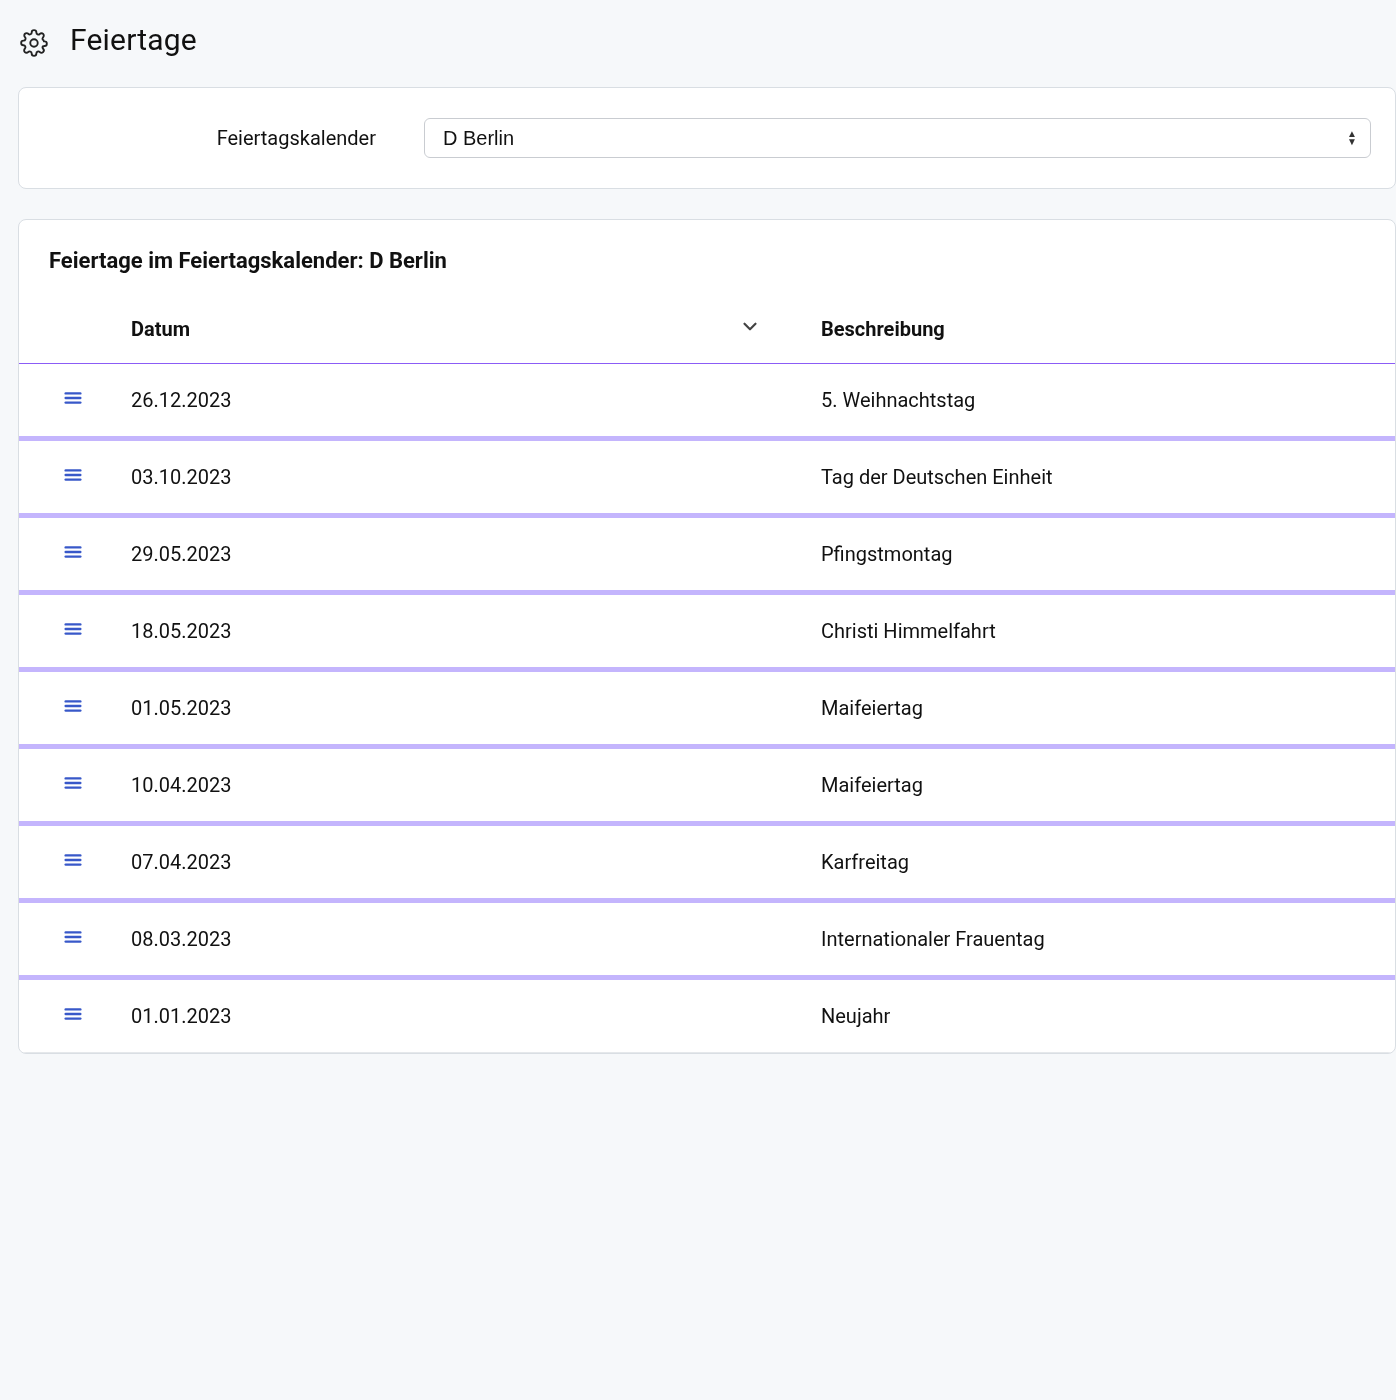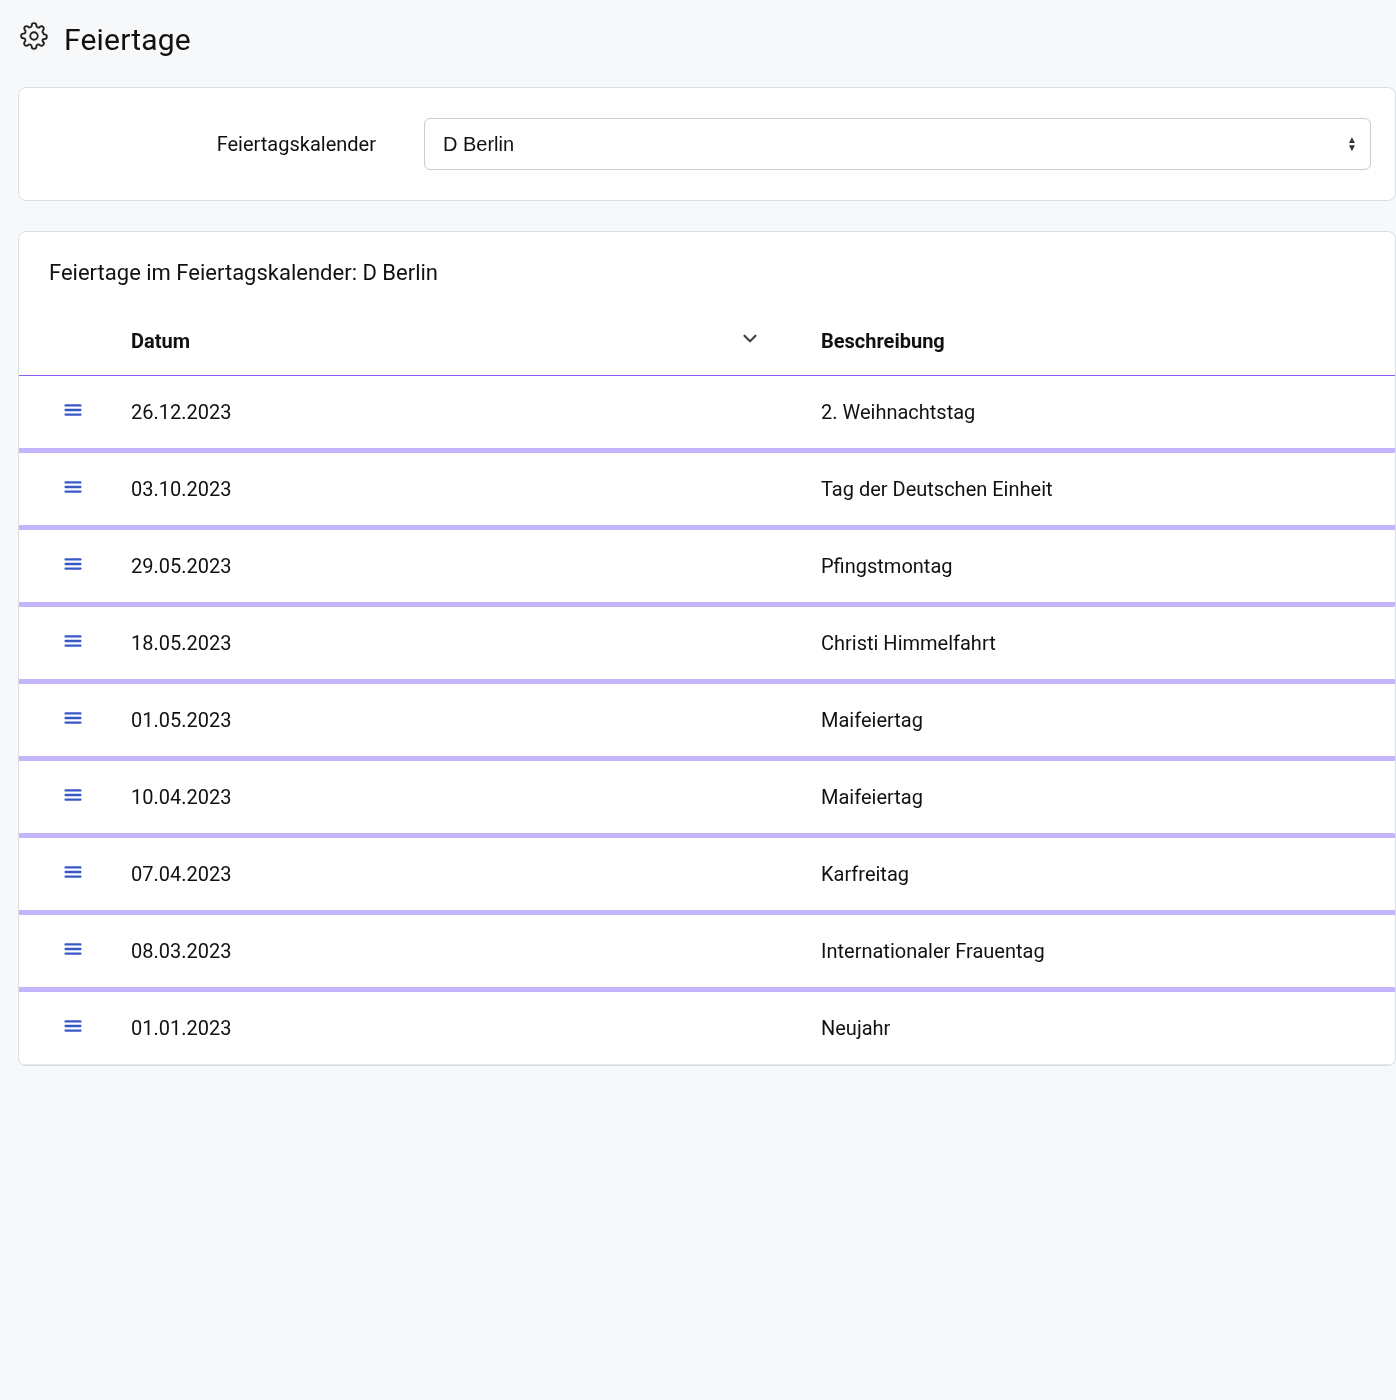--- a/index.html
+++ b/index.html
@@ -7,22 +7,22 @@
       font-family: -apple-system, BlinkMacSystemFont, "Segoe UI", Roboto, Helvetica, Arial, sans-serif;
       background: #f6f8fa;
       color: #111;
       font-size: 20px;
     }
     .page {
       padding: 18px 0 0 18px;
     }
     .page-header {
       display: flex;
-      align-items: flex-start;
-      gap: 16px;
+      align-items: flex-end;
+      gap: 22px;
       padding: 4px 0 30px 2px;
     }
     .gear-icon {
       width: 28px;
       height: 28px;
       color: #222;
       flex: 0 0 auto;
     }
     .page-title {
       font-size: 30px;
@@ -51,21 +51,21 @@
       font-size: 20px;
       color: #111;
     }
     .select-wrap {
       position: relative;
       flex: 1;
       margin-right: 24px;
     }
     .select-input {
       width: 100%;
-      height: 52px;
+      height: 40px;
       border: 1px solid #c9ccd1;
       border-radius: 6px;
       background: #fff;
       font-size: 20px;
       padding: 0 46px 0 18px;
       color: #111;
       appearance: none;
       -webkit-appearance: none;
       cursor: pointer;
     }
@@ -78,21 +78,21 @@
       display: flex;
       flex-direction: column;
       gap: 0px;
       color: #333;
     }
     .tri { font-size: 10px; line-height: 8px; }
 
     .list-panel { padding: 0; }
     .list-title {
       font-size: 22px;
-      font-weight: 400;
+      font-weight: 700;
       padding: 28px 30px 22px 30px;
       color: #111;
     }
 
     table {
       width: 100%;
       border-collapse: collapse;
     }
     thead th {
       text-align: left;
@@ -193,21 +193,21 @@
     <td class="col-handle">
       <span class="row-handle">
         <svg viewBox="0 0 24 24" width="22" height="22" fill="none" stroke="currentColor" stroke-width="2.6" stroke-linecap="round">
                   <line x1="4" y1="7" x2="20" y2="7"></line>
                   <line x1="4" y1="12" x2="20" y2="12"></line>
                   <line x1="4" y1="17" x2="20" y2="17"></line>
                 </svg>
       </span>
     </td>
     <td class="col-date">26.12.2023</td>
-    <td class="col-desc">2. Weihnachtstag</td>
+    <td class="col-desc">5. Weihnachtstag</td>
   </tr>
 
 
   <tr>
     <td class="col-handle">
       <span class="row-handle">
         <svg viewBox="0 0 24 24" width="22" height="22" fill="none" stroke="currentColor" stroke-width="2.6" stroke-linecap="round">
                   <line x1="4" y1="7" x2="20" y2="7"></line>
                   <line x1="4" y1="12" x2="20" y2="12"></line>
                   <line x1="4" y1="17" x2="20" y2="17"></line>

